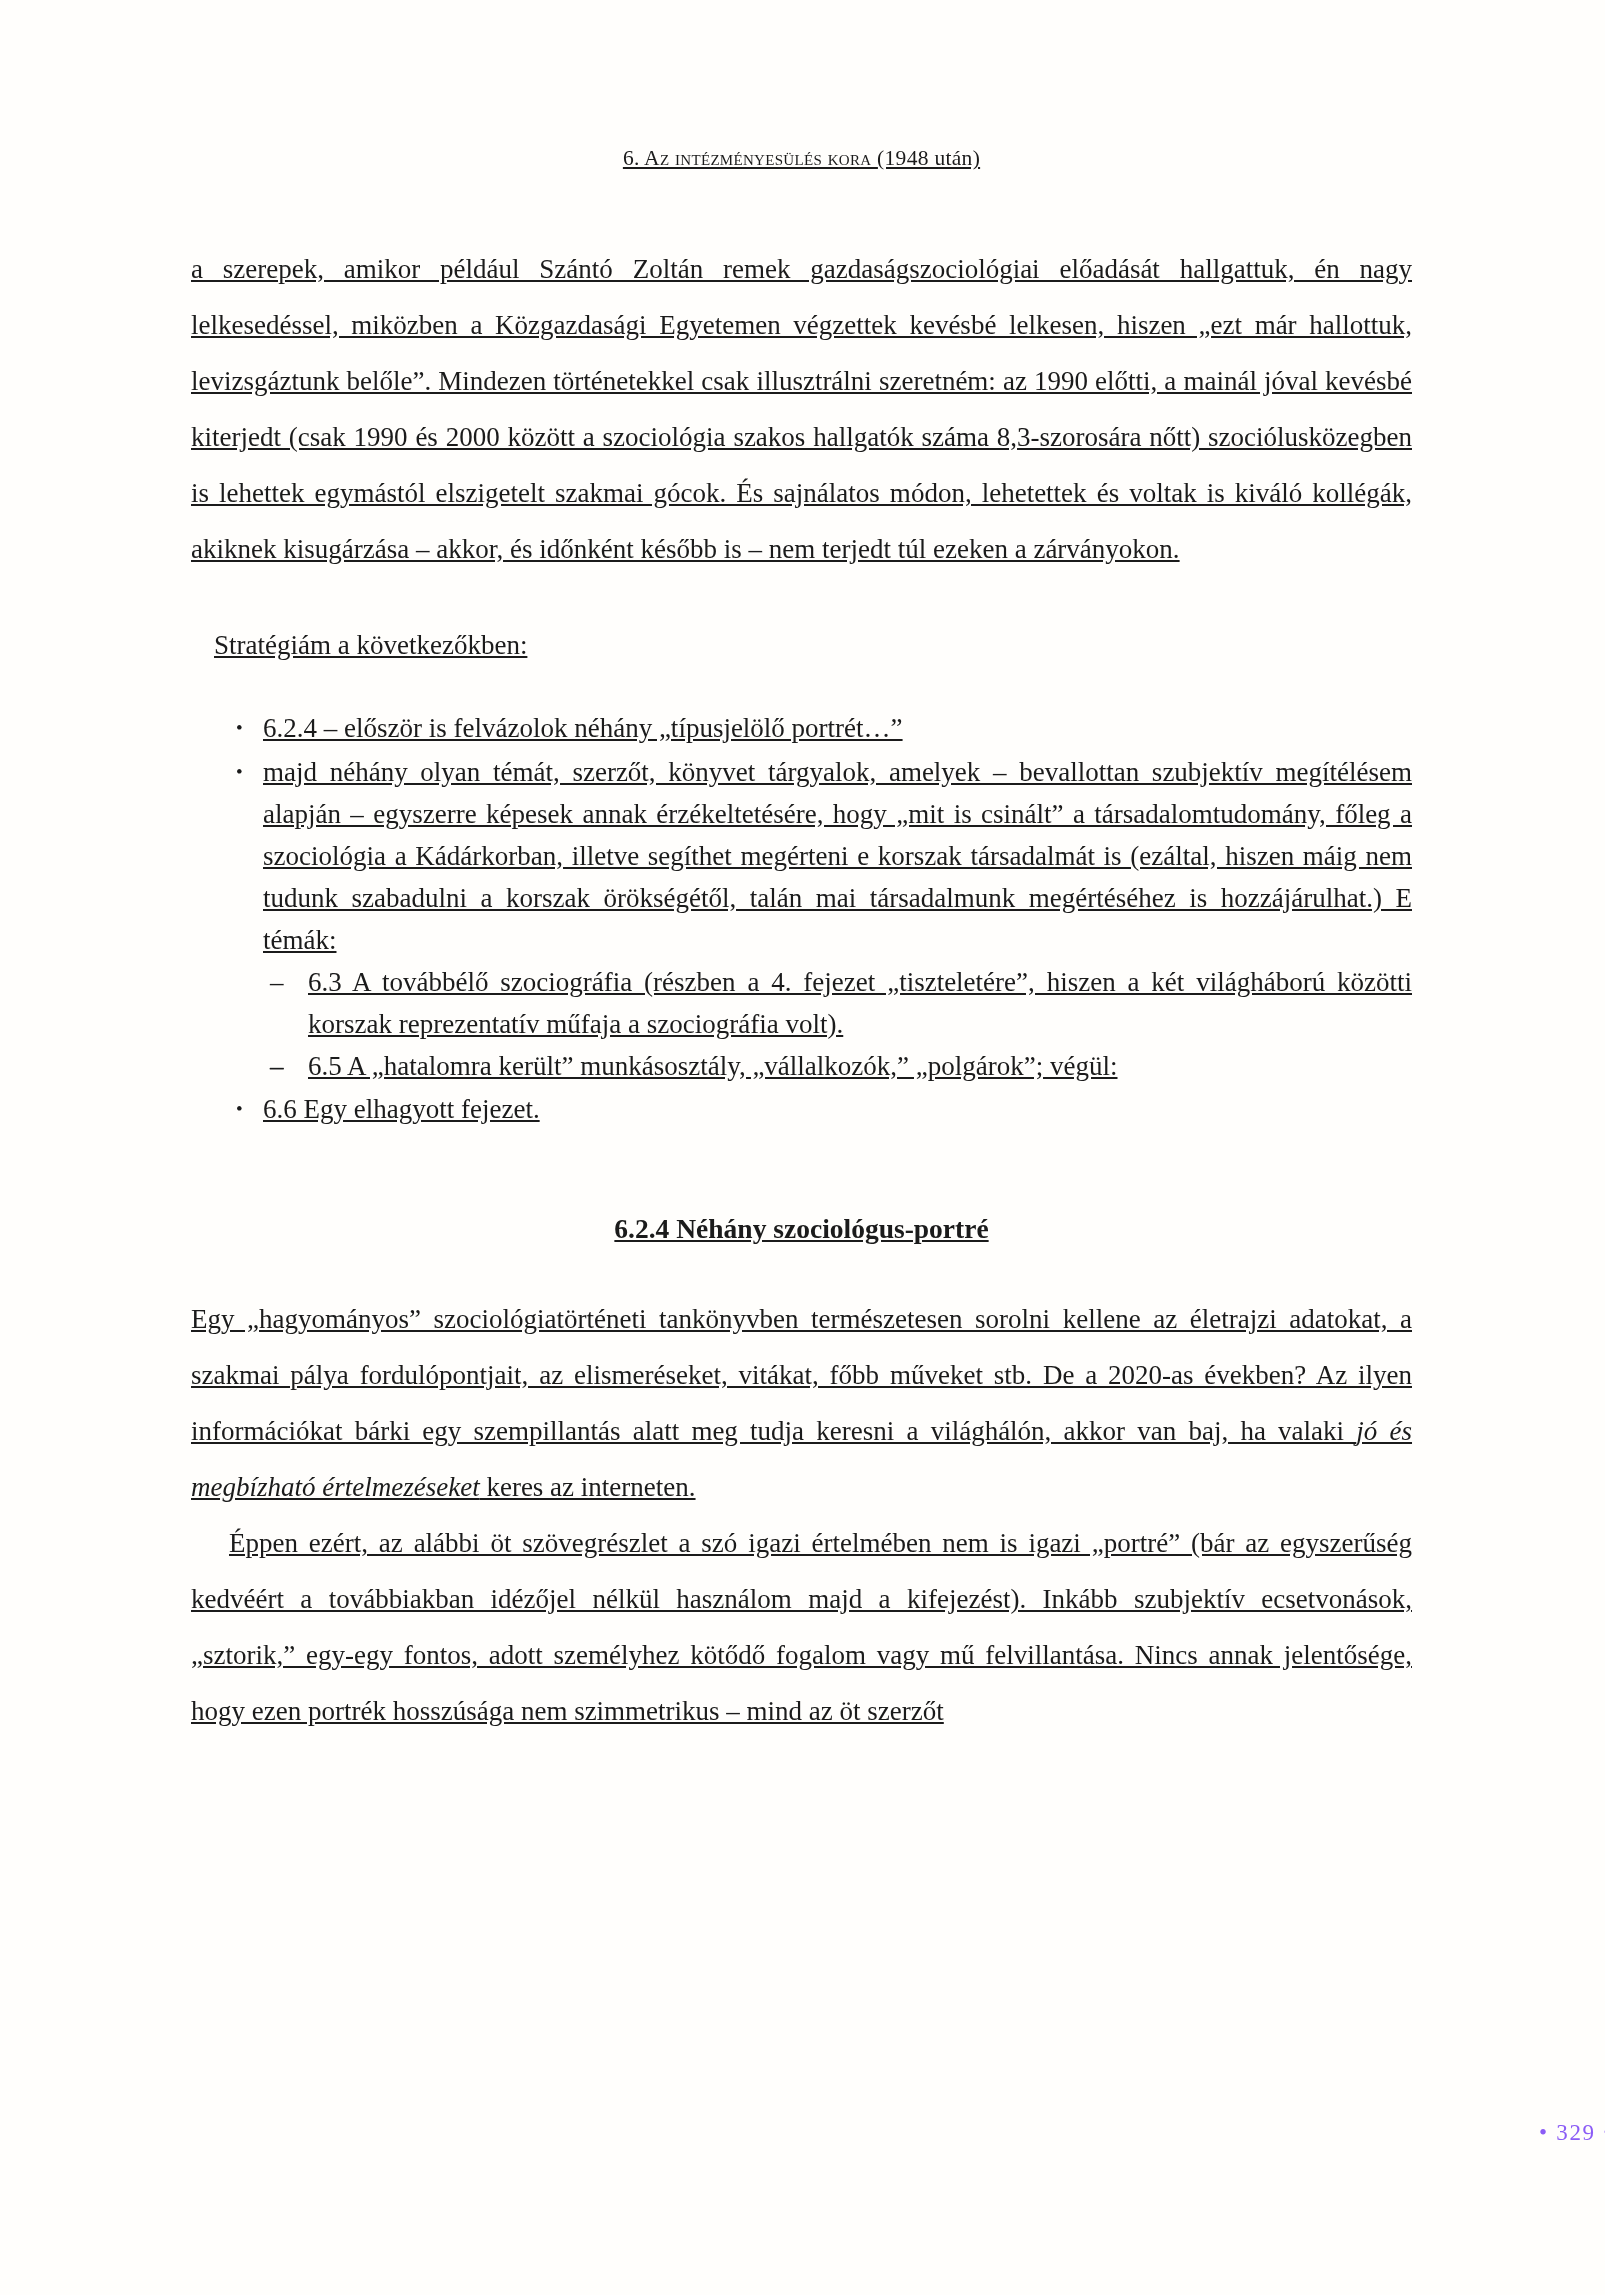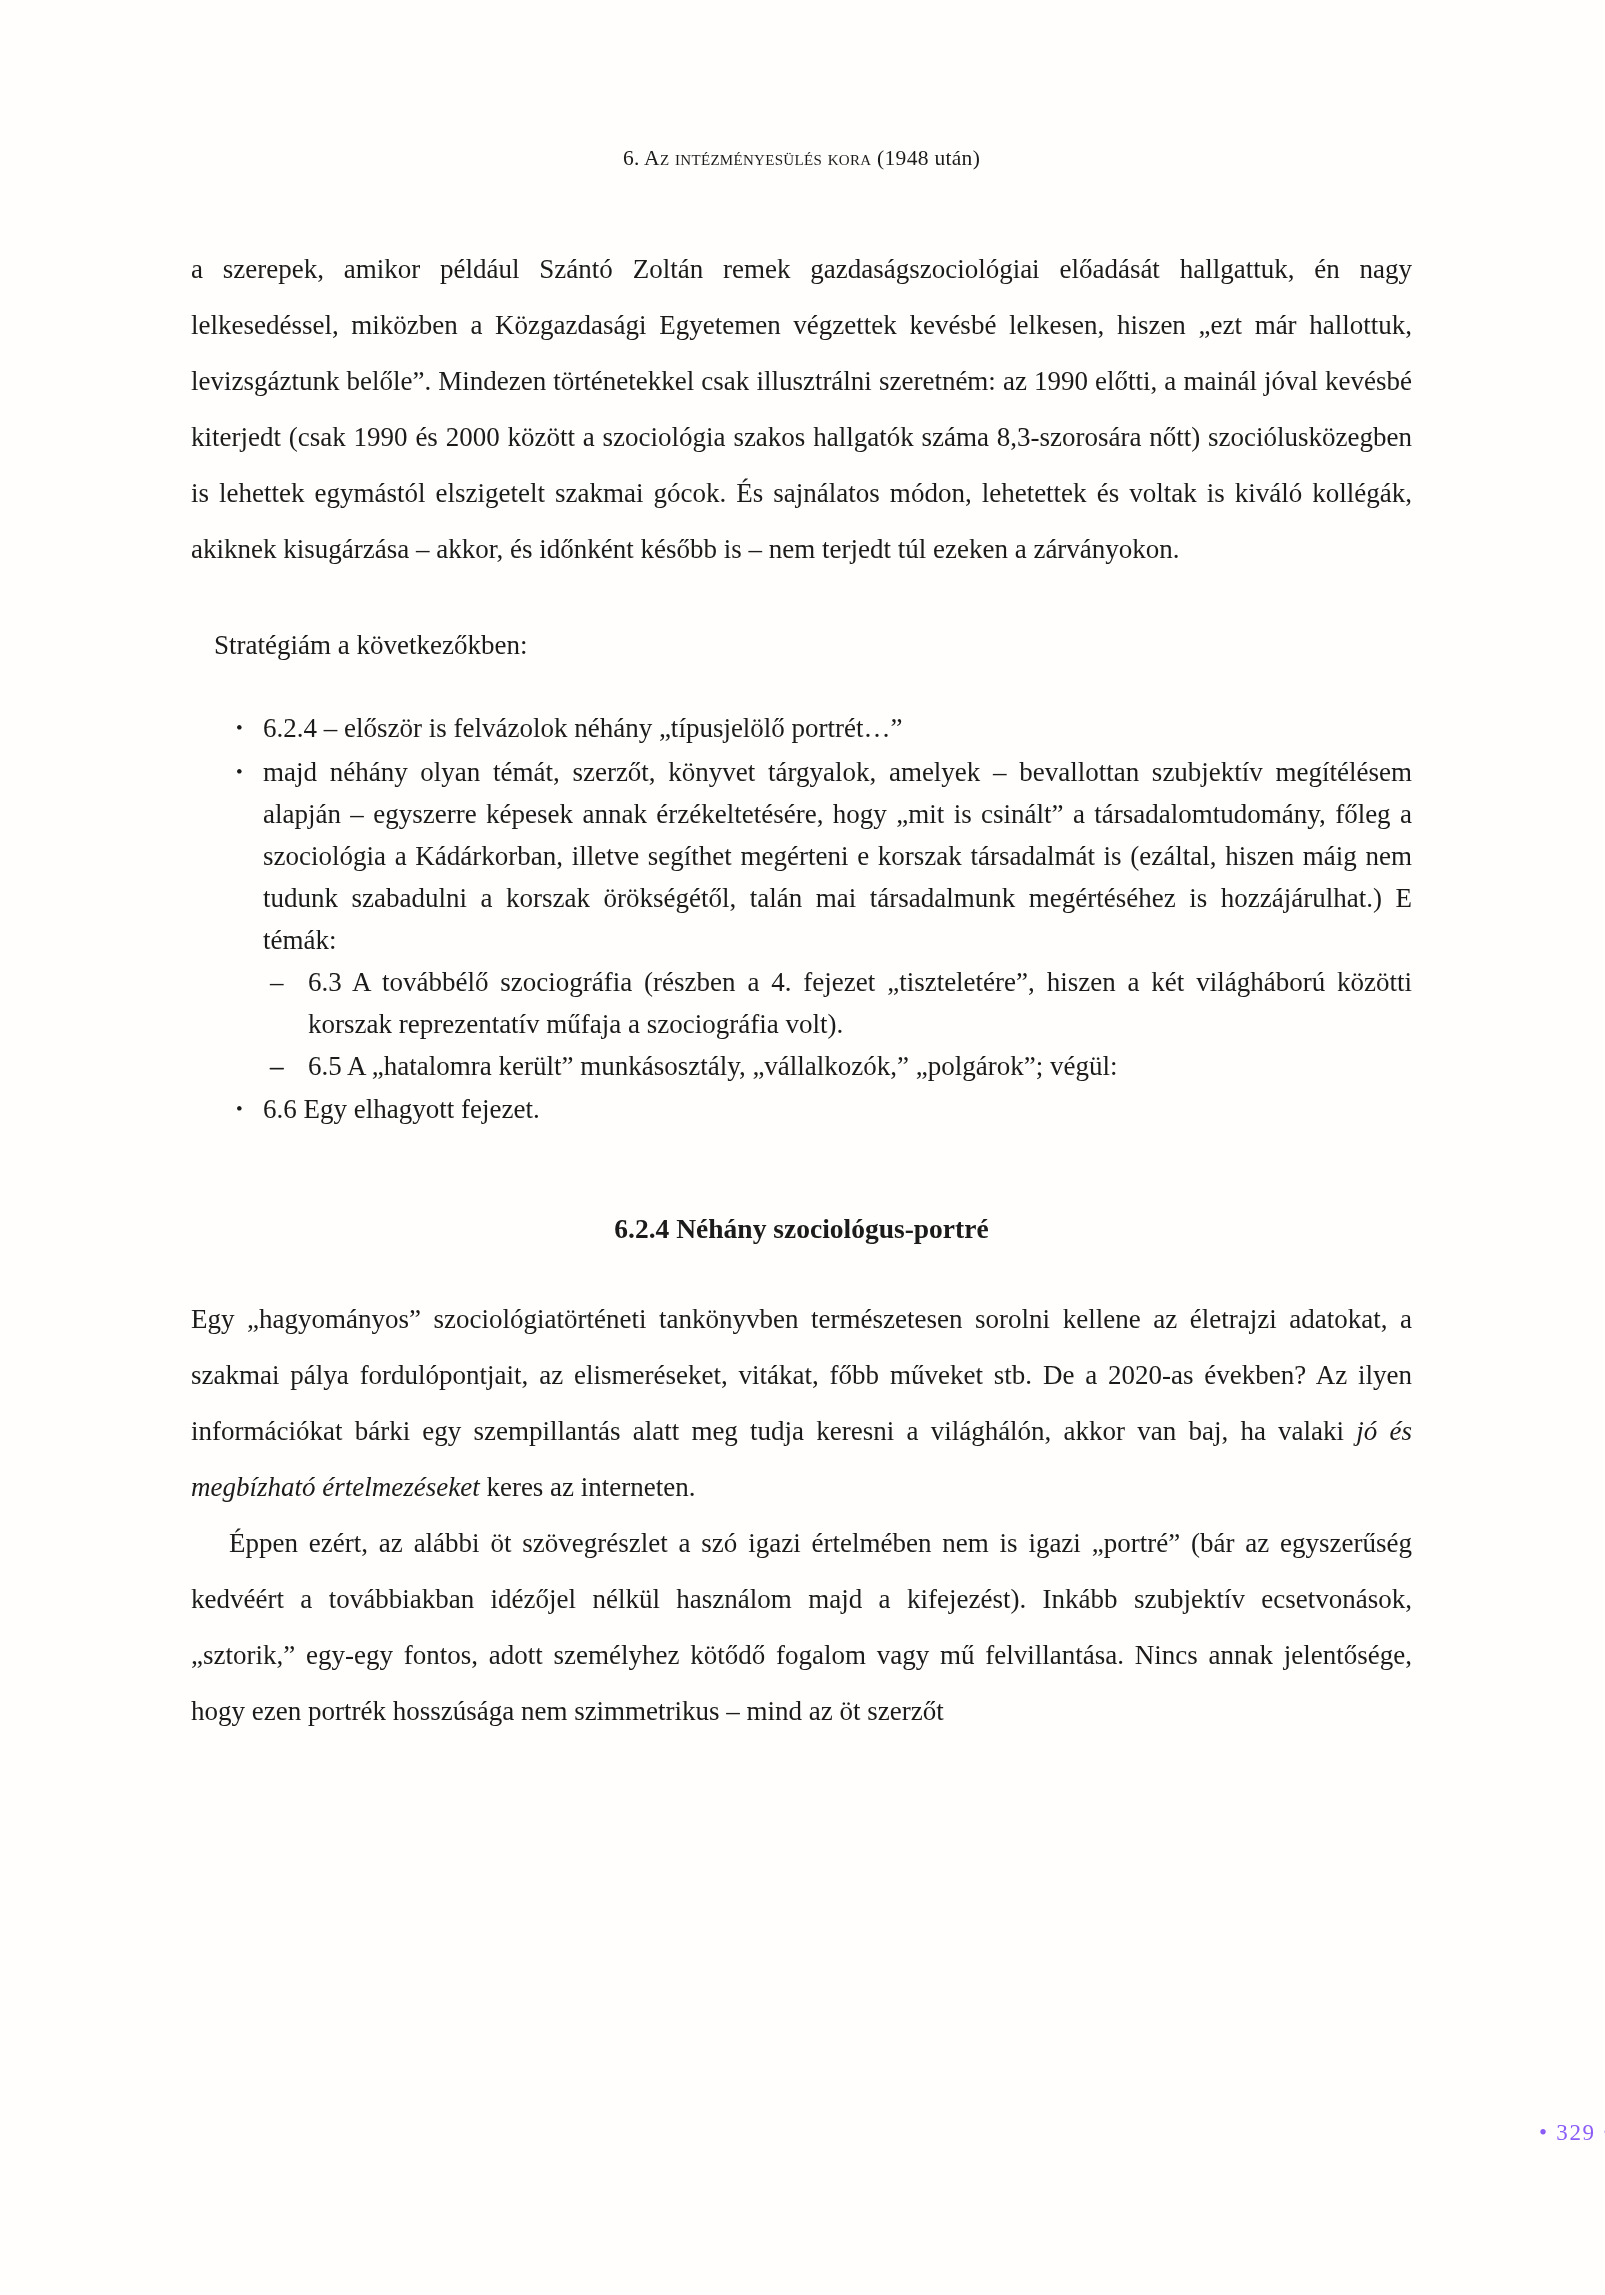--- a/index.html
+++ b/index.html
@@ -20,20 +20,21 @@
     left: 0; top: 0;
     width: 1605px;
     height: 2295px;
     background: #fffefc;
   }
   .content {
     position: absolute;
     left: 191px;
     top: 146px;
     width: 1221px;
+    text-decoration: underline;
   }
   .running-head {
     text-align: center;
     font-size: 21.5px;
     letter-spacing: 0.3px;
     color: #1b1b1b;
     margin-bottom: 70px;
     font-variant: small-caps;
   }
   .running-head .rh-num {

